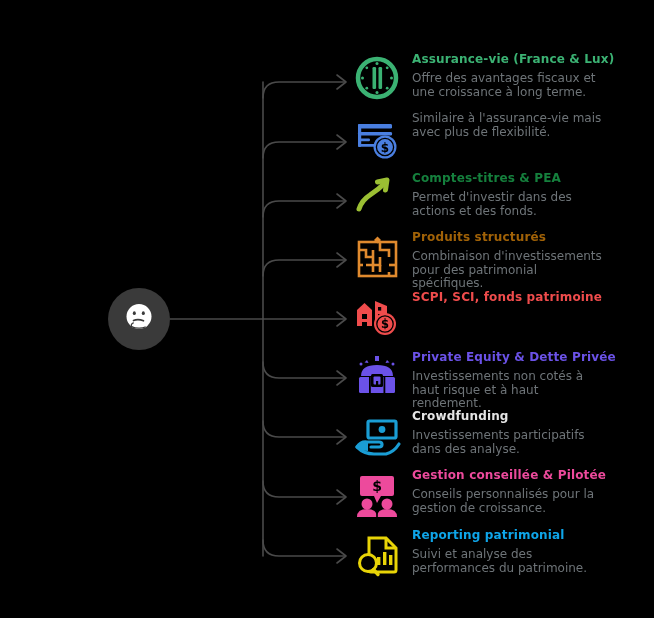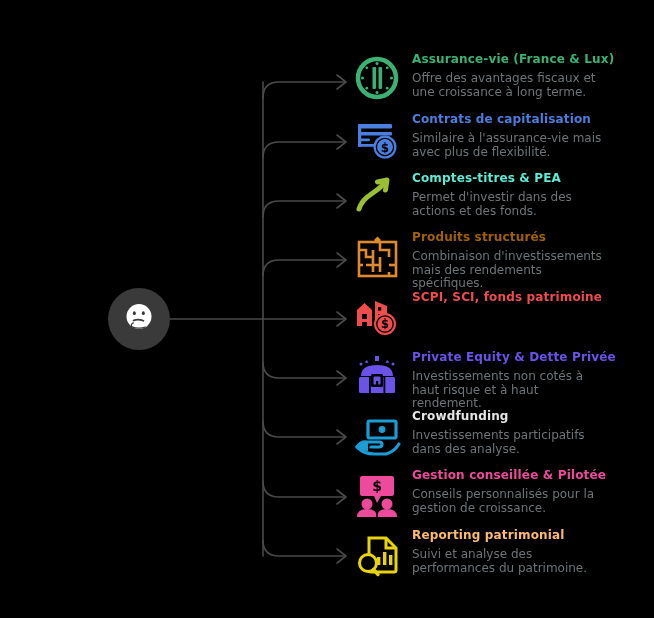--- a/index.html
+++ b/index.html
@@ -181,34 +181,33 @@
         <rect x="6" y="18" width="34" height="3.4" rx="1.2" fill="#4a7fe0"></rect>
         <rect x="6" y="24.5" width="12" height="2.8" rx="1.2" fill="#4a7fe0"></rect>
         <rect x="6" y="30" width="20" height="2.8" rx="1.2" fill="#4a7fe0"></rect>
         <rect x="6" y="10" width="3.2" height="23" rx="1.2" fill="#4a7fe0"></rect>
         <circle cx="33" cy="33" r="11.5" fill="#4a7fe0"></circle>
         <circle cx="33" cy="33" r="8.6" fill="none" stroke="#000" stroke-width="1.3"></circle>
         <text x="33" y="37.6" font-family="'DejaVu Sans',sans-serif" font-size="12" font-weight="bold" fill="#000" text-anchor="middle">$</text>
       </svg>
     </div>
     <div class="branch-text">
-      <p class="branch-title" style="color:#4a7fe0">Contrats de capitalisation</p>
       <p class="branch-desc">Similaire à l'assurance-vie mais avec plus de flexibilité.</p>
     </div>
   </div>
 
   <div class="branch" style="top:173px">
     <div class="branch-icon">
       <svg viewBox="0 0 52 52" xmlns="http://www.w3.org/2000/svg">
         <path d="M7 36 Q10 27 18 22 Q27 16 33 10" fill="none" stroke="#9bbf33" stroke-width="5" stroke-linecap="round"></path>
         <path d="M25.5 9 L35 7 L33.5 17" fill="none" stroke="#9bbf33" stroke-width="5" stroke-linecap="round" stroke-linejoin="round"></path>
       </svg>
     </div>
     <div class="branch-text">
-      <p class="branch-title" style="color:#5eead4">Comptes-titres &amp; PEA</p>
+      <p class="branch-title" style="color:#15803d">Comptes-titres &amp; PEA</p>
       <p class="branch-desc">Permet d'investir dans des actions et des fonds.</p>
     </div>
   </div>
 
   <div class="branch" style="top:232px">
     <div class="branch-icon">
       <svg viewBox="0 0 52 52" xmlns="http://www.w3.org/2000/svg">
         <g fill="none" stroke="#e08a2e" stroke-width="2.6">
           <rect x="7" y="10" width="37" height="34"></rect>
           <path d="M7 18 H14 V25 H21"></path>
@@ -218,21 +217,21 @@
           <path d="M28 33 V40"></path>
           <path d="M37 33 H44"></path>
           <path d="M7 33 H11"></path>
           <path d="M37 40 V44"></path>
         </g>
         <path d="M25.5 4.5 L29 8 L25.5 11.5 L22 8 Z" fill="#e08a2e"></path>
       </svg>
     </div>
     <div class="branch-text">
       <p class="branch-title" style="color:#a16207">Produits structurés</p>
-      <p class="branch-desc">Combinaison d'investissements mais des rendements spécifiques.</p>
+      <p class="branch-desc">Combinaison d'investissements pour des patrimonial spécifiques.</p>
     </div>
   </div>
 
   <div class="branch" style="top:292px">
     <div class="branch-icon">
       <svg viewBox="0 0 52 52" xmlns="http://www.w3.org/2000/svg">
         <path d="M5 34 V18 L12.5 11 L20 18 V34 Z" fill="#ef4c4c"></path>
         <rect x="10" y="22" width="5" height="5" fill="#000"></rect>
         <rect x="10" y="30" width="5" height="4" fill="#000"></rect>
         <path d="M23 34 V9 L35 14 V34 Z" fill="#ef4c4c"></path>
@@ -312,18 +311,18 @@
         <path d="M17 8 H34 L44 18 V40 A2 2 0 0 1 42 42 H19 A2 2 0 0 1 17 40 Z" fill="none" stroke="#e8d407" stroke-width="3"></path>
         <path d="M34 8 V18 H44" fill="none" stroke="#e8d407" stroke-width="3"></path>
         <rect x="25" y="27" width="3.4" height="8" fill="#e8d407"></rect>
         <rect x="31" y="22" width="3.4" height="13" fill="#e8d407"></rect>
         <rect x="37" y="25" width="3.4" height="10" fill="#e8d407"></rect>
         <circle cx="16" cy="33" r="8.5" fill="#000" stroke="#e8d407" stroke-width="3"></circle>
         <path d="M21.5 39.5 L26 44.5" stroke="#e8d407" stroke-width="3.4" stroke-linecap="round"></path>
       </svg>
     </div>
     <div class="branch-text">
-      <p class="branch-title" style="color:#fdba74">Reporting patrimonial</p>
+      <p class="branch-title" style="color:#0ea5e9">Reporting patrimonial</p>
       <p class="branch-desc">Suivi et analyse des performances du patrimoine.</p>
     </div>
   </div>
 
 </div>
 
 </body></html>

